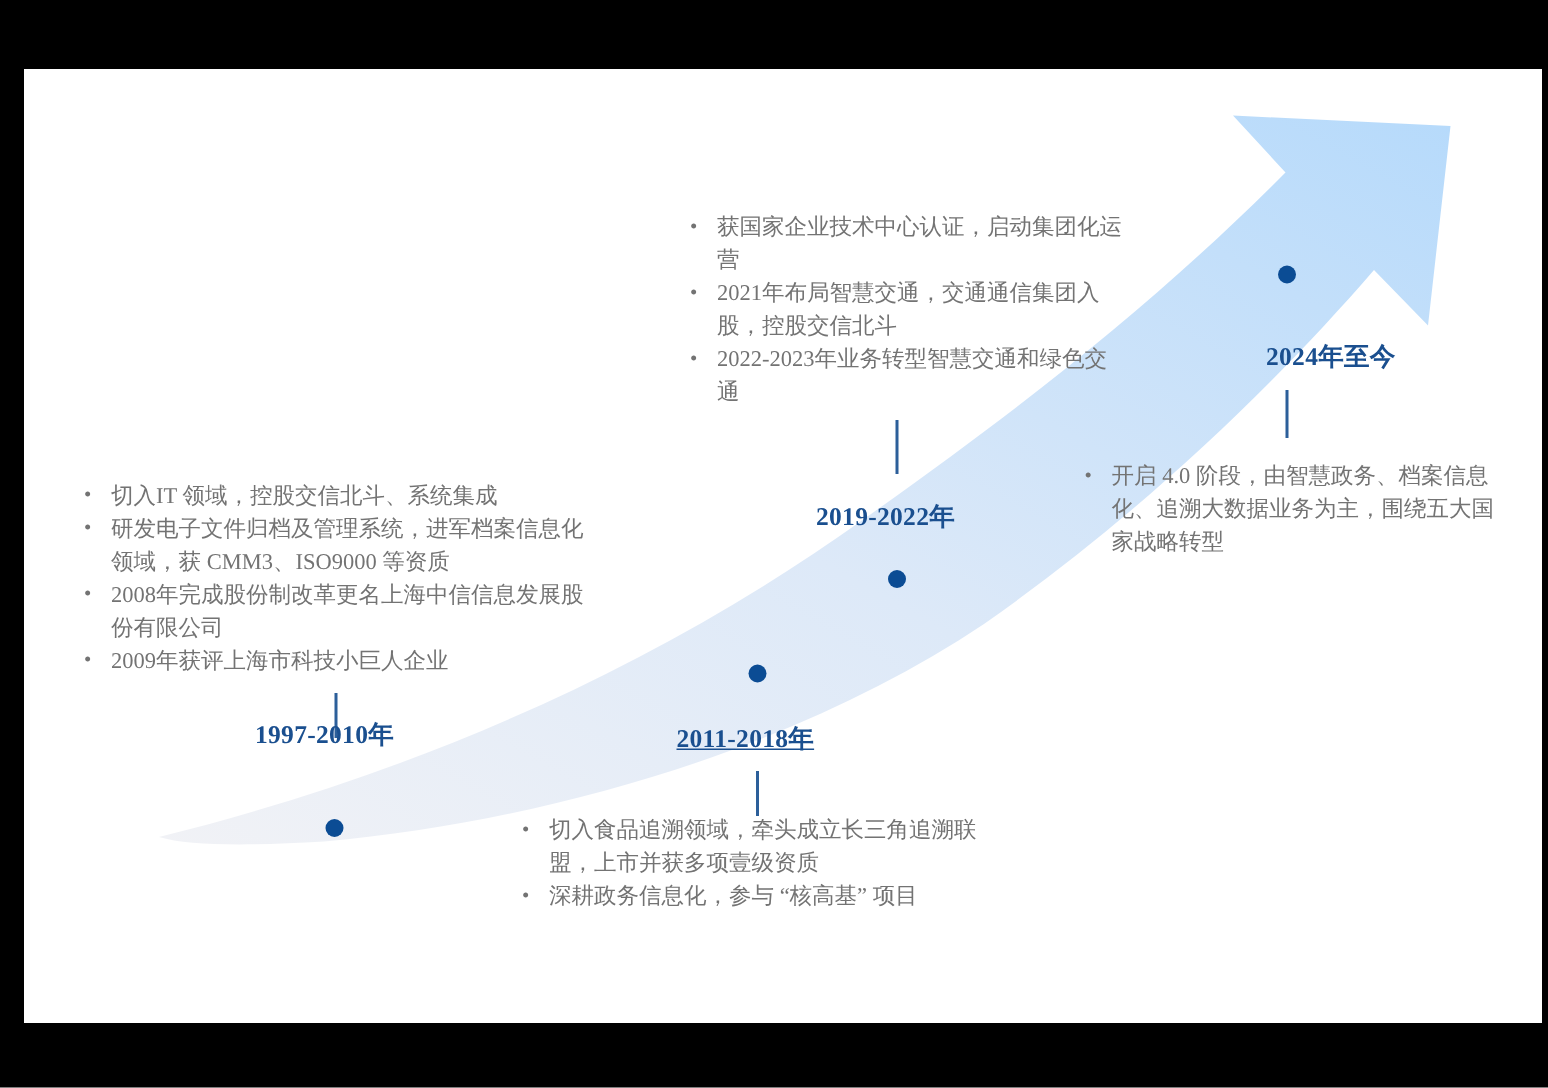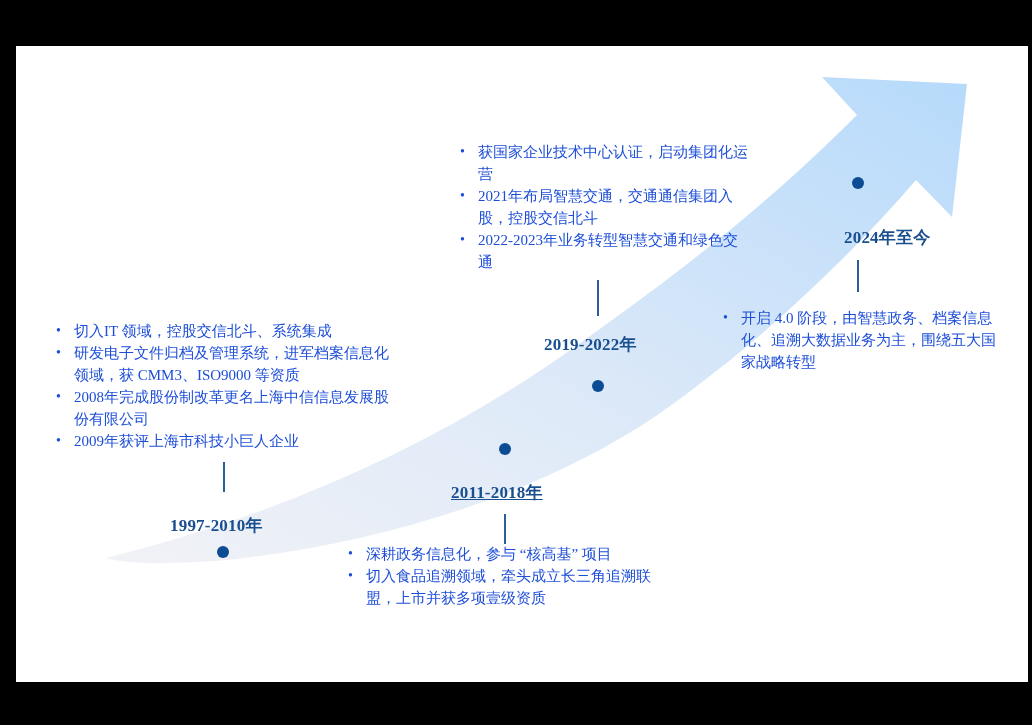--- a/index.html
+++ b/index.html
@@ -16,21 +16,21 @@
     position:absolute; color:#1a4f8f; font-weight:bold; font-size:17px;
     white-space:nowrap; letter-spacing:0.2px;
   }
   .dot {
     position:absolute; width:12px; height:12px; border-radius:50%;
     background:#0b4c94;
   }
   .vline { position:absolute; width:1.5px; background:#2c5f9a; }
   ul.bullets {
     position:absolute; margin:0; padding:0; list-style:none;
-    font-size:15px; line-height:22px; color:#1d4ed8;
+    font-size:15px; line-height:22px; color:#737373;
   }
   ul.bullets li { position:relative; padding-left:20px; }
   ul.bullets li::before {
     content:"•"; position:absolute; left:2px; top:0; font-size:14px;
   }
 </style>
 </head>
 <body>
 
 <div class="canvas">
@@ -58,29 +58,29 @@
       Z"></path>
   </svg>
 
   <ul class="bullets" style="left:38px; top:274px; width:345px;">
     <li>切入IT 领域，控股交信北斗、系统集成</li>
     <li>研发电子文件归档及管理系统，进军档案信息化领域，获 CMM3、ISO9000 等资质</li>
     <li>2008年完成股份制改革更名上海中信信息发展股份有限公司</li>
     <li>2009年获评上海市科技小巨人企业</li>
   </ul>
   <div class="vline" style="left:207px; top:416px; height:30px;"></div>
-  <div class="stage-label" style="left:154px; top:468px;">1997-2010年</div>
+  <div class="stage-label" style="left:154px; top:432px;">1997-2010年</div>
   <div class="dot" style="left:201px; top:500px;"></div>
 
   <div class="dot" style="left:483px; top:397px;"></div>
   <div class="stage-label" style="left:435px; top:435px;text-decoration:underline;">2011-2018年</div>
   <div class="vline" style="left:488px; top:468px; height:30px;"></div>
   <ul class="bullets" style="left:330px; top:497px; width:315px;">
+    <li>切入食品追溯领域，牵头成立长三角追溯联盟，上市并获多项壹级资质</li>
     <li>深耕政务信息化，参与 “核高基” 项目</li>
-    <li>切入食品追溯领域，牵头成立长三角追溯联盟，上市并获多项壹级资质</li>
   </ul>
 
   <ul class="bullets" style="left:442px; top:95px; width:290px;">
     <li>获国家企业技术中心认证，启动集团化运营</li>
     <li>2021年布局智慧交通，交通通信集团入股，控股交信北斗</li>
     <li>2022-2023年业务转型智慧交通和绿色交通</li>
   </ul>
   <div class="vline" style="left:581px; top:234px; height:36px;"></div>
   <div class="stage-label" style="left:528px; top:287px;">2019-2022年</div>
   <div class="dot" style="left:576px; top:334px;"></div>

